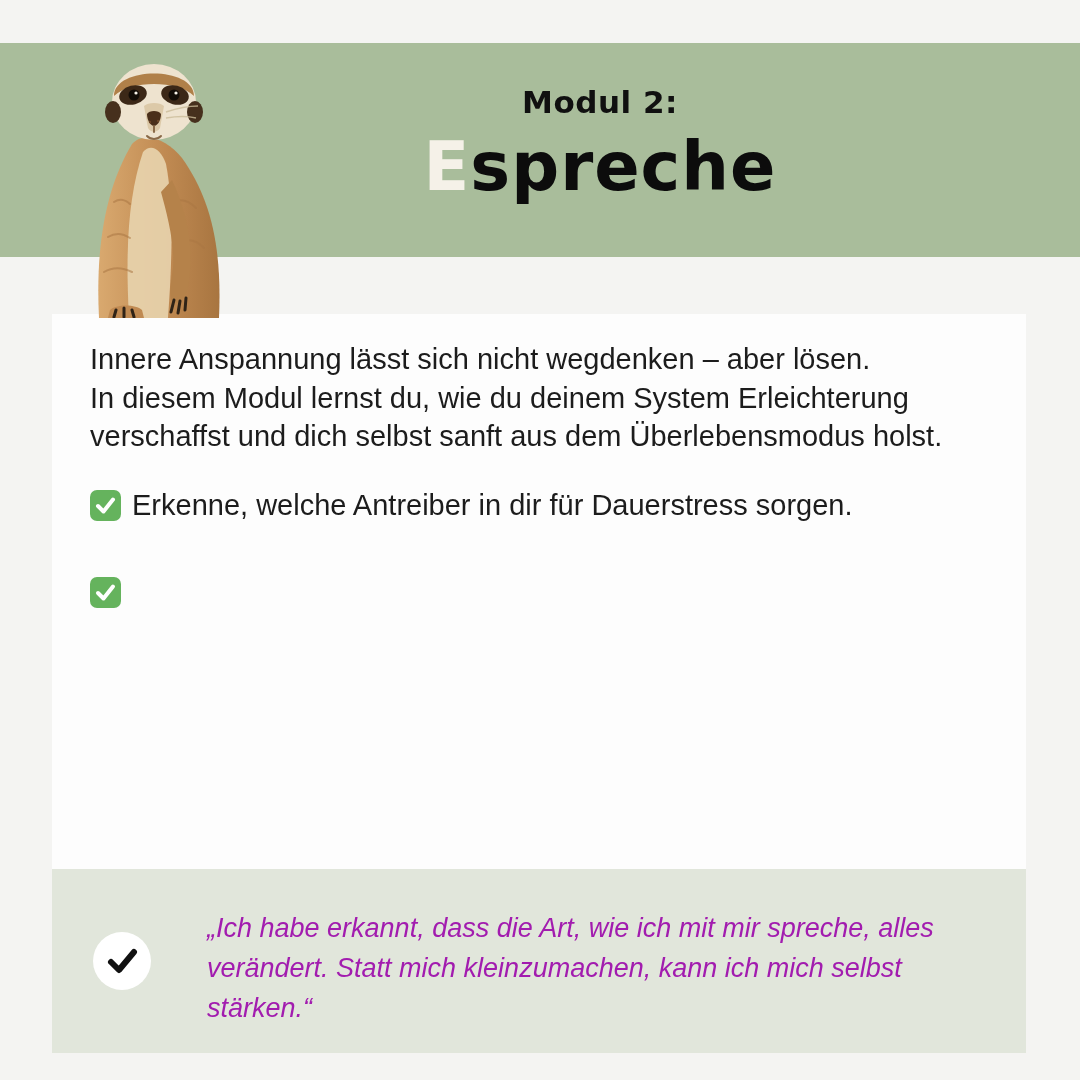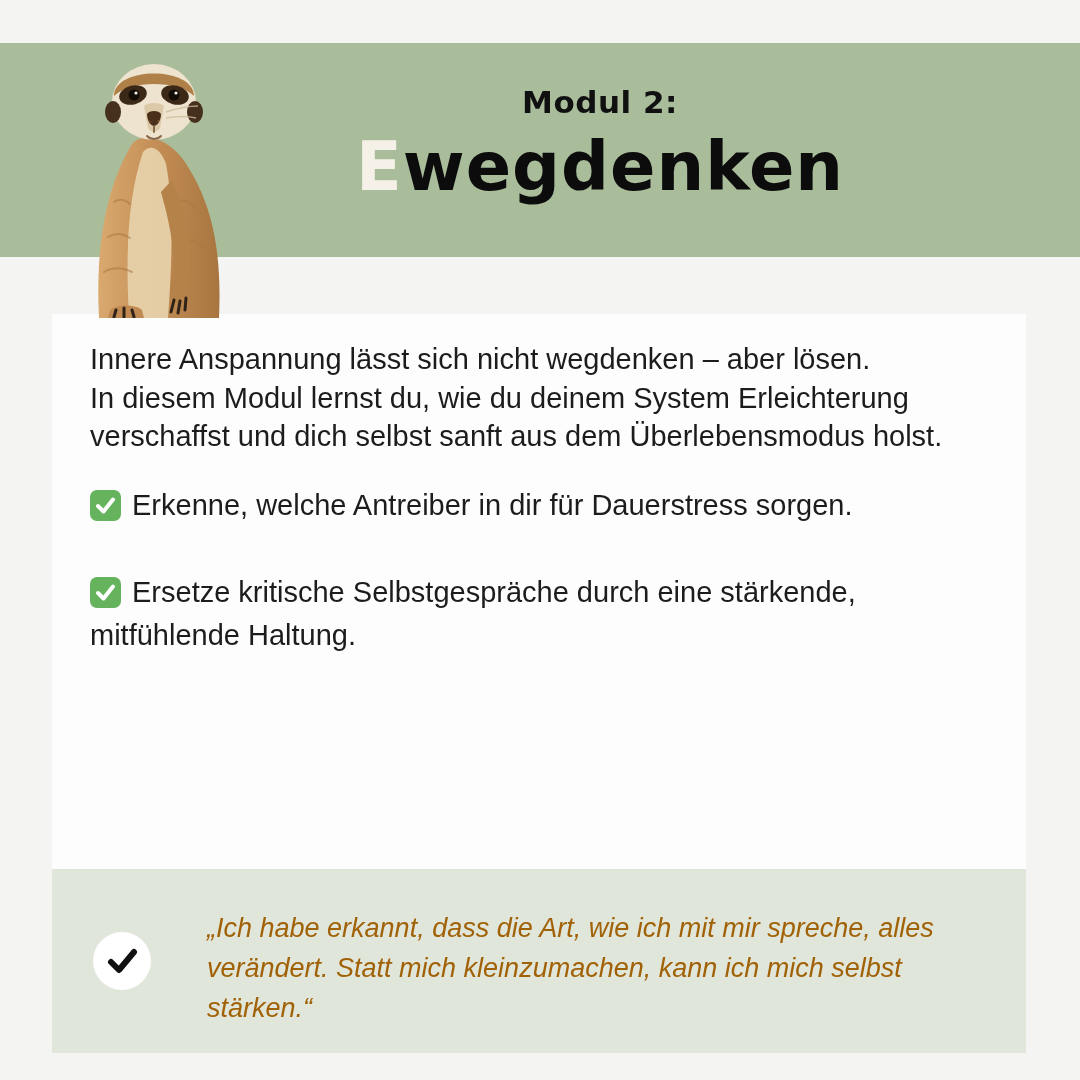--- a/index.html
+++ b/index.html
@@ -104,21 +104,21 @@
     background: #ffffff;
   }
   .check-circle svg { position: absolute; left: 0; top: 0; }
   .quote-text {
     position: absolute;
     left: 155px; top: 39px; right: 38px;
     font-size: 27px;
     line-height: 40px;
     font-style: italic;
     white-space: pre-line;
-    color: #a16207;
+    color: #a21caf;
   }
 </style>
 </head>
 <body>
 
 <div class="page">
 
   <div class="green-band"></div>
 
   <svg class="meerkat" viewBox="0 0 172 266" aria-hidden="true">
@@ -163,40 +163,39 @@
     <path d="M77,62 C79,58 89,58 91,62 C91,69 87,74 84,74 C81,74 77,69 77,62 Z" fill="#4a2f1a"></path>
     <circle cx="80" cy="70" r="1.2" fill="#6b4526"></circle>
     <circle cx="88" cy="69" r="1.2" fill="#6b4526"></circle>
     <path d="M84,74 L84,80 M77,84 C81,88 87,88 91,84" stroke="#8a6a48" stroke-width="2" fill="none" stroke-linecap="round"></path>
 
     <path d="M96,60 C108,56 118,54 128,54 M96,66 C108,64 118,64 126,66" stroke="#cbbb99" stroke-width="1.5" fill="none" opacity="0.8"></path>
   </svg>
 
   <div class="title-block">
     <div class="module-label">Modul 2:</div>
-    <div class="module-title"><span class="accent">E</span><span>wegdenken</span></div>
+    <div class="module-title"><span class="accent">E</span><span>spreche</span></div>
   </div>
 
   <div class="card">
 
     <div class="intro">Innere Anspannung lässt sich nicht wegdenken – aber lösen.
 In diesem Modul lernst du, wie du deinem System Erleichterung
 verschaffst und dich selbst sanft aus dem Überlebensmodus holst.</div>
 
     <div class="checklist">
       <div class="check-item">
         <span class="check-box"><svg viewBox="0 0 31 31" width="31" height="31">
               <path d="M8,16 L13.5,21.5 L23,9.5" fill="none" stroke="#ffffff" stroke-width="4" stroke-linecap="round" stroke-linejoin="round"></path>
             </svg></span><span class="check-text">Erkenne, welche Antreiber in dir für Dauerstress sorgen.</span>
       </div>
       <div class="check-item">
         <span class="check-box"><svg viewBox="0 0 31 31" width="31" height="31">
               <path d="M8,16 L13.5,21.5 L23,9.5" fill="none" stroke="#ffffff" stroke-width="4" stroke-linecap="round" stroke-linejoin="round"></path>
-            </svg></span><span class="check-text">Ersetze kritische Selbstgespräche durch eine stärkende,
-mitfühlende Haltung.</span>
+            </svg></span>
       </div>
     </div>
 
     <div class="quote-band">
       <span class="check-circle">
         <svg viewBox="0 0 58 58" width="58" height="58">
             <path d="M18,30 L26,38 L41,20" fill="none" stroke="#111111" stroke-width="6" stroke-linecap="round" stroke-linejoin="round"></path>
           </svg>
       </span>
       <div class="quote-text">„Ich habe erkannt, dass die Art, wie ich mit mir spreche, alles

